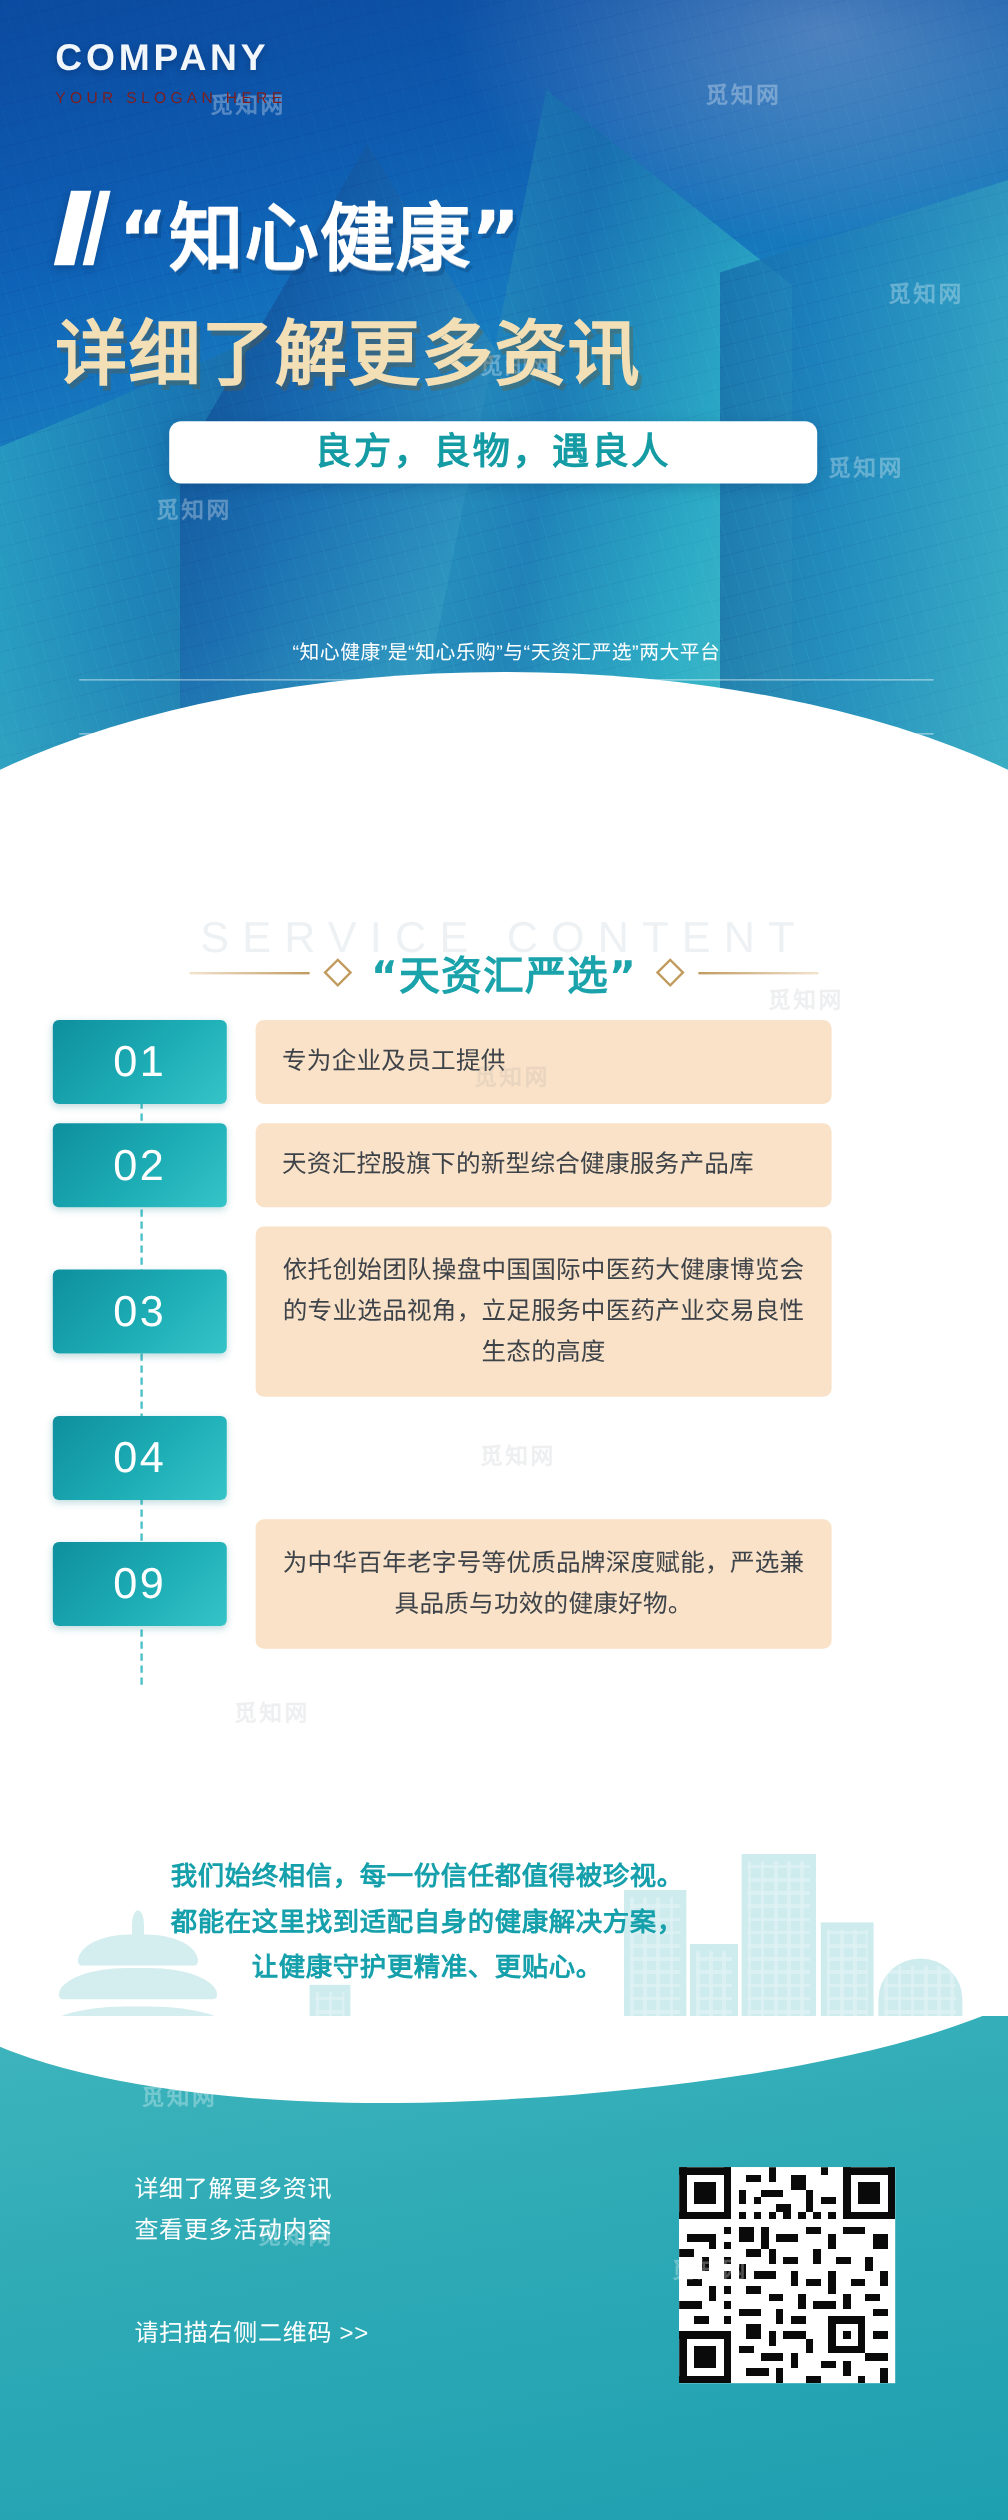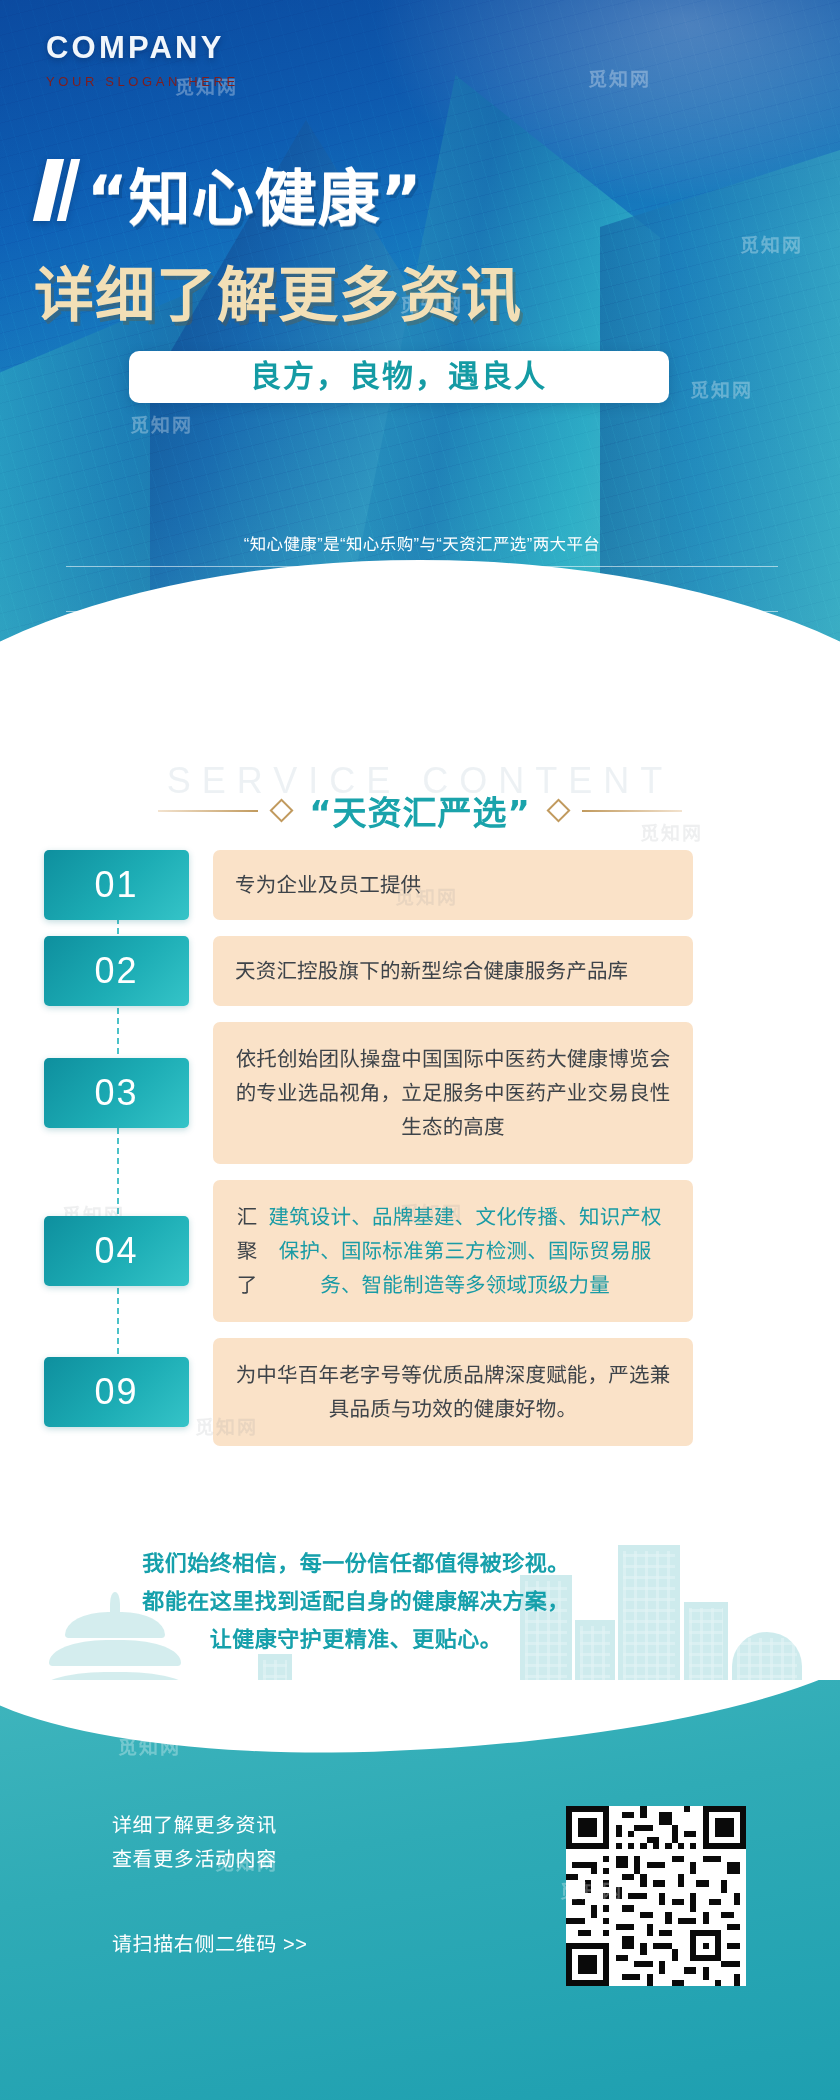--- a/index.html
+++ b/index.html
@@ -71,21 +71,21 @@
   .brand{ position:absolute; left:46px; top:30px; }
   .brand-name{
     font-size:31px; letter-spacing:3.2px; font-weight:700; color:#f1f6fb;
     text-shadow:0 2px 6px rgba(0,20,60,.35);
   }
   .brand-slogan{
     margin-top:8px; font-size:13px; letter-spacing:3.6px; color:#7f1d1d; font-weight:400;
   }
 
   
-  .title-wrap{ position:absolute; left:0; top:148px; width:797px; }
+  .title-wrap{ position:absolute; left:12px; top:148px; width:797px; }
   .title-row1{ display:flex; align-items:center; padding-left:40px; }
   .slash{ display:flex; gap:7px; margin-right:14px; margin-bottom:6px; }
   .slash i{
     display:block; width:17px; height:62px; background:#ffffff; transform:skewX(-13deg);
     box-shadow:0 3px 7px rgba(0,25,70,.30);
   }
   .slash i:nth-child(2){ width:9px; }
   .title-main{
     font-size:62px; font-weight:700; color:#ffffff; letter-spacing:1px;
     font-family:"DejaVu Sans","Liberation Sans",sans-serif;
@@ -309,24 +309,20 @@
         <div class="txt-box">天资汇控股旗下的新型综合健康服务产品库</div>
       </div>
 
       <div class="srv-item">
         <div class="num-box">03</div>
         <div class="txt-box tall">依托创始团队操盘中国国际中医药大健康博览会的专业选品视角，立足服务中医药产业交易良性生态的高度</div>
       </div>
 
       <div class="srv-item">
         <div class="num-box">04</div>
-        <div class="txt-box tall">
-            <span>汇聚了</span>
-            <span class="teal">建筑设计、品牌基建、文化传播、知识产权保护、国际标准第三方检测、国际贸易服务、智能制造等多领域顶级力量</span>
-          </div>
       </div>
 
       <div class="srv-item">
         <div class="num-box">09</div>
         <div class="txt-box tall">为中华百年老字号等优质品牌深度赋能，严选兼具品质与功效的健康好物。</div>
       </div>
 
     </div>
 
     <div class="wm dark" style="left:60px;top:180px;">觅知网</div>

